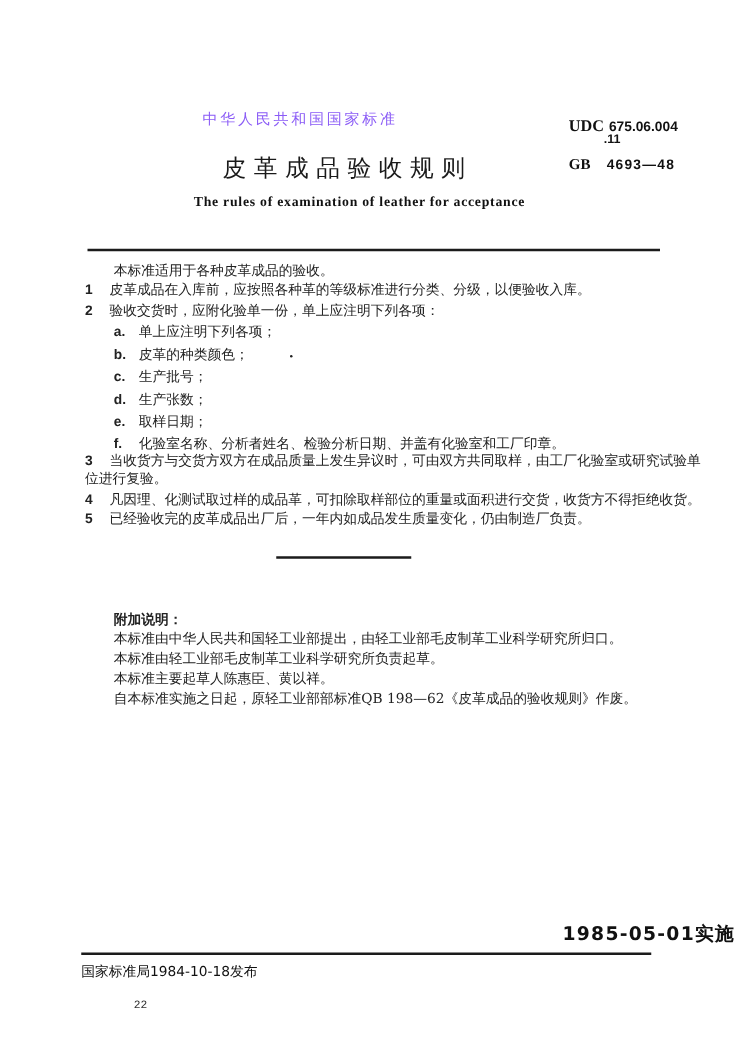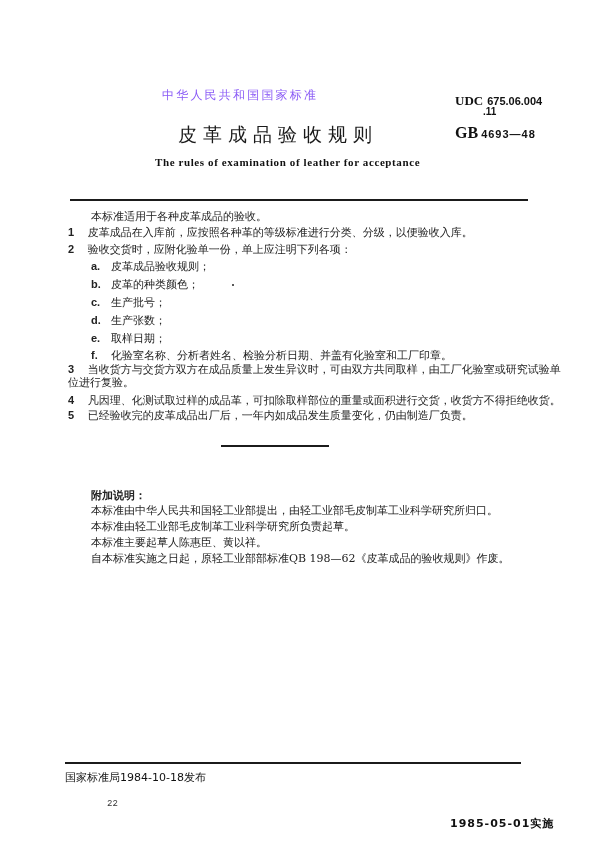--- a/index.html
+++ b/index.html
@@ -23,29 +23,29 @@
     .udc {
       left: 455px; top: 93px; font-size: 11px; font-weight: bold;
       font-family: "Liberation Sans", sans-serif;
     }
     .udc .lbl { font-family: "Liberation Serif", serif; font-size: 13px; margin-right: 4px; }
     .udc2 { left: 483px; top: 106px; font-size: 10px; font-weight: bold; font-family: "Liberation Sans", sans-serif; }
     .gb {
       left: 455px; top: 124px; font-size: 11px; font-weight: bold;
       font-family: "Liberation Sans", sans-serif; letter-spacing: 1px;
     }
-    .gb .lbl { font-family: "Liberation Serif", serif; font-size: 16px; margin-right: 3px; letter-spacing: 0; }
+    .gb .lbl { font-family: "Liberation Serif", serif; font-size: 12px; margin-right: 13px; letter-spacing: 0; }
     .rule-top { left: 70px; top: 199px; width: 458px; height: 2px; background: #1b1b1b; }
     .rule-mid { left: 221px; top: 445px; width: 108px; height: 1.5px; background: #1b1b1b; }
     .rule-bottom { left: 65px; top: 762px; width: 456px; height: 1.5px; background: #1b1b1b; }
     .body-text { font-size: 11px; color: #222; font-family: "DejaVu Serif", serif; }
     .num { font-family: "Liberation Sans", sans-serif; font-weight: bold; font-size: 11px; }
     .ln { position: absolute; white-space: nowrap; font-size: 11px; line-height: 14px; }
     .footer-left { left: 65px; top: 770px; font-size: 11px; font-family: "DejaVu Sans", sans-serif; }
-    .footer-right { left: 450px; top: 816px; font-size: 11px; font-family: "DejaVu Sans", sans-serif; font-weight: bold; letter-spacing: 1px; }
+    .footer-right { left: 450px; top: 738px; font-size: 15px; font-family: "DejaVu Sans", sans-serif; font-weight: bold; letter-spacing: 1px; }
     .page-num { left: 95px; top: 799px; font-size: 9px; font-family: "Liberation Mono", monospace; color: #333; margin-left: 12px; }
     .dot { left: 232px; top: 284px; width: 2px; height: 2px; background: #222; border-radius: 1px; }
   </style>
 </head>
 <body>
 
 <div class="abs national">中华人民共和国国家标准</div>
 <div class="abs title-cn">皮革成品验收规则</div>
 <div class="abs title-en">The rules of examination of leather for acceptance</div>
 
@@ -65,21 +65,21 @@
   <div class="ln" style="left:68px; top:225px;">
     <span class="num">1</span>
     <span style="margin-left:10px">皮革成品在入库前，应按照各种革的等级标准进行分类、分级，以便验收入库。</span>
   </div>
   <div class="ln" style="left:68px; top:242px;">
     <span class="num">2</span>
     <span style="margin-left:10px">验收交货时，应附化验单一份，单上应注明下列各项：</span>
   </div>
 
   <div class="ln" style="left:91px; top:259px;">
-    <span class="num" style="display:inline-block;width:20px">a.</span><span>皮革成品验收规则；</span>
+    <span class="num" style="display:inline-block;width:20px">a.</span><span>单上应注明下列各项；</span>
   </div>
   <div class="ln" style="left:91px; top:277px;">
     <span class="num" style="display:inline-block;width:20px">b.</span><span>皮革的种类颜色；</span>
   </div>
   <div class="ln" style="left:91px; top:295px;">
     <span class="num" style="display:inline-block;width:20px">c.</span><span>生产批号；</span>
   </div>
   <div class="ln" style="left:91px; top:313px;">
     <span class="num" style="display:inline-block;width:20px">d.</span><span>生产张数；</span>
   </div>

